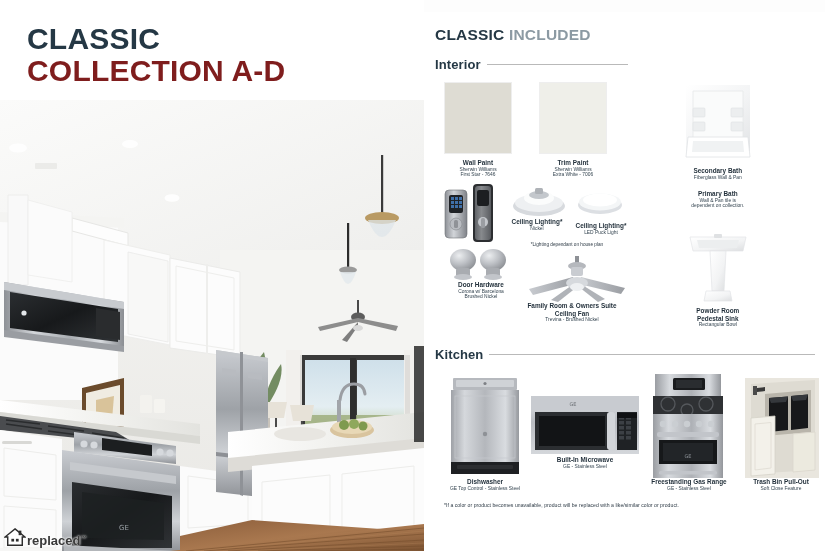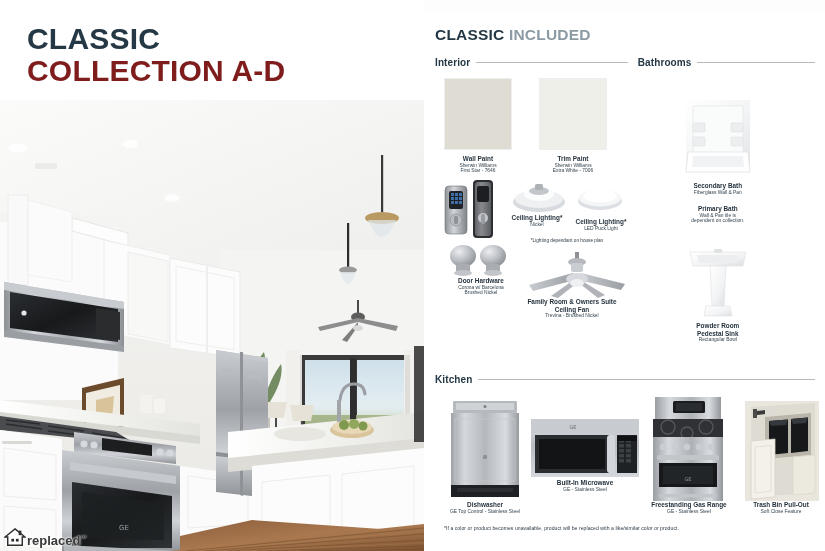--- a/index.html
+++ b/index.html
@@ -77,21 +77,21 @@
   }
   #included-title .word-a { color: #253845; }
   #included-title .word-b { color: #8c9aa3; }
 
   
   .section-head {
     display: flex; align-items: center; gap: 6px;
     margin-bottom: 4px;
   }
   .section-head .sh-label {
-    font-size: 10px; font-weight: bold; color: #253845;
+    font-size: 13px; font-weight: bold; color: #253845;
     white-space: nowrap; letter-spacing: 0.1px;
   }
   .section-head .sh-rule {
     flex: 1; height: 1px; background: #b9b9b9;
   }
 
   
   #top-row { display: flex; gap: 10px; }
   #col-interior { width: 198px; }
   #col-bath { width: 182px; }
@@ -118,21 +118,21 @@
   
   #hw-light {
     position: relative; height: 130px; margin-top: 6px;
   }
   .abs { position: absolute; }
 
   
   #bath-col-inner { position: relative; height: 290px; }
 
   
-  #kitchen-wrap { margin-top: 12px; }
+  #kitchen-wrap { margin-top: 0; }
   #kitchen-row {
     position: relative; height: 128px;
   }
   #disclaimer {
     margin-top: 8px; margin-left: 9px;
     font-size: 5.1px; color: #2c3944; letter-spacing: 0.05px;
   }
 </style>
 </head>
 <body>
@@ -520,24 +520,20 @@
 
           <div class="abs cap" style="left:74px; top:118px; width:126px;">
             <span class="c1">Family Room &amp; Owners Suite</span>
             <span class="c1">Ceiling Fan</span>
             <span class="c2">Trevina - Brushed Nickel</span>
           </div>
         </div>
       </div>
 
       <div id="col-bath">
-        <div class="section-head">
-          <span class="sh-label">Bathrooms</span>
-          <span class="sh-rule"></span>
-        </div>
 
         <div id="bath-col-inner">
 
           <svg class="abs" style="left:42px; top:24px;" width="76" height="82" viewBox="0 0 76 82">
             <defs>
               <linearGradient id="tubG" x1="0" y1="0" x2="1" y2="1">
                 <stop offset="0" stop-color="#ffffff"></stop>
                   <stop offset=".55" stop-color="#f3f4f5"></stop>
                 <stop offset="1" stop-color="#e2e4e6"></stop>
               </linearGradient>

